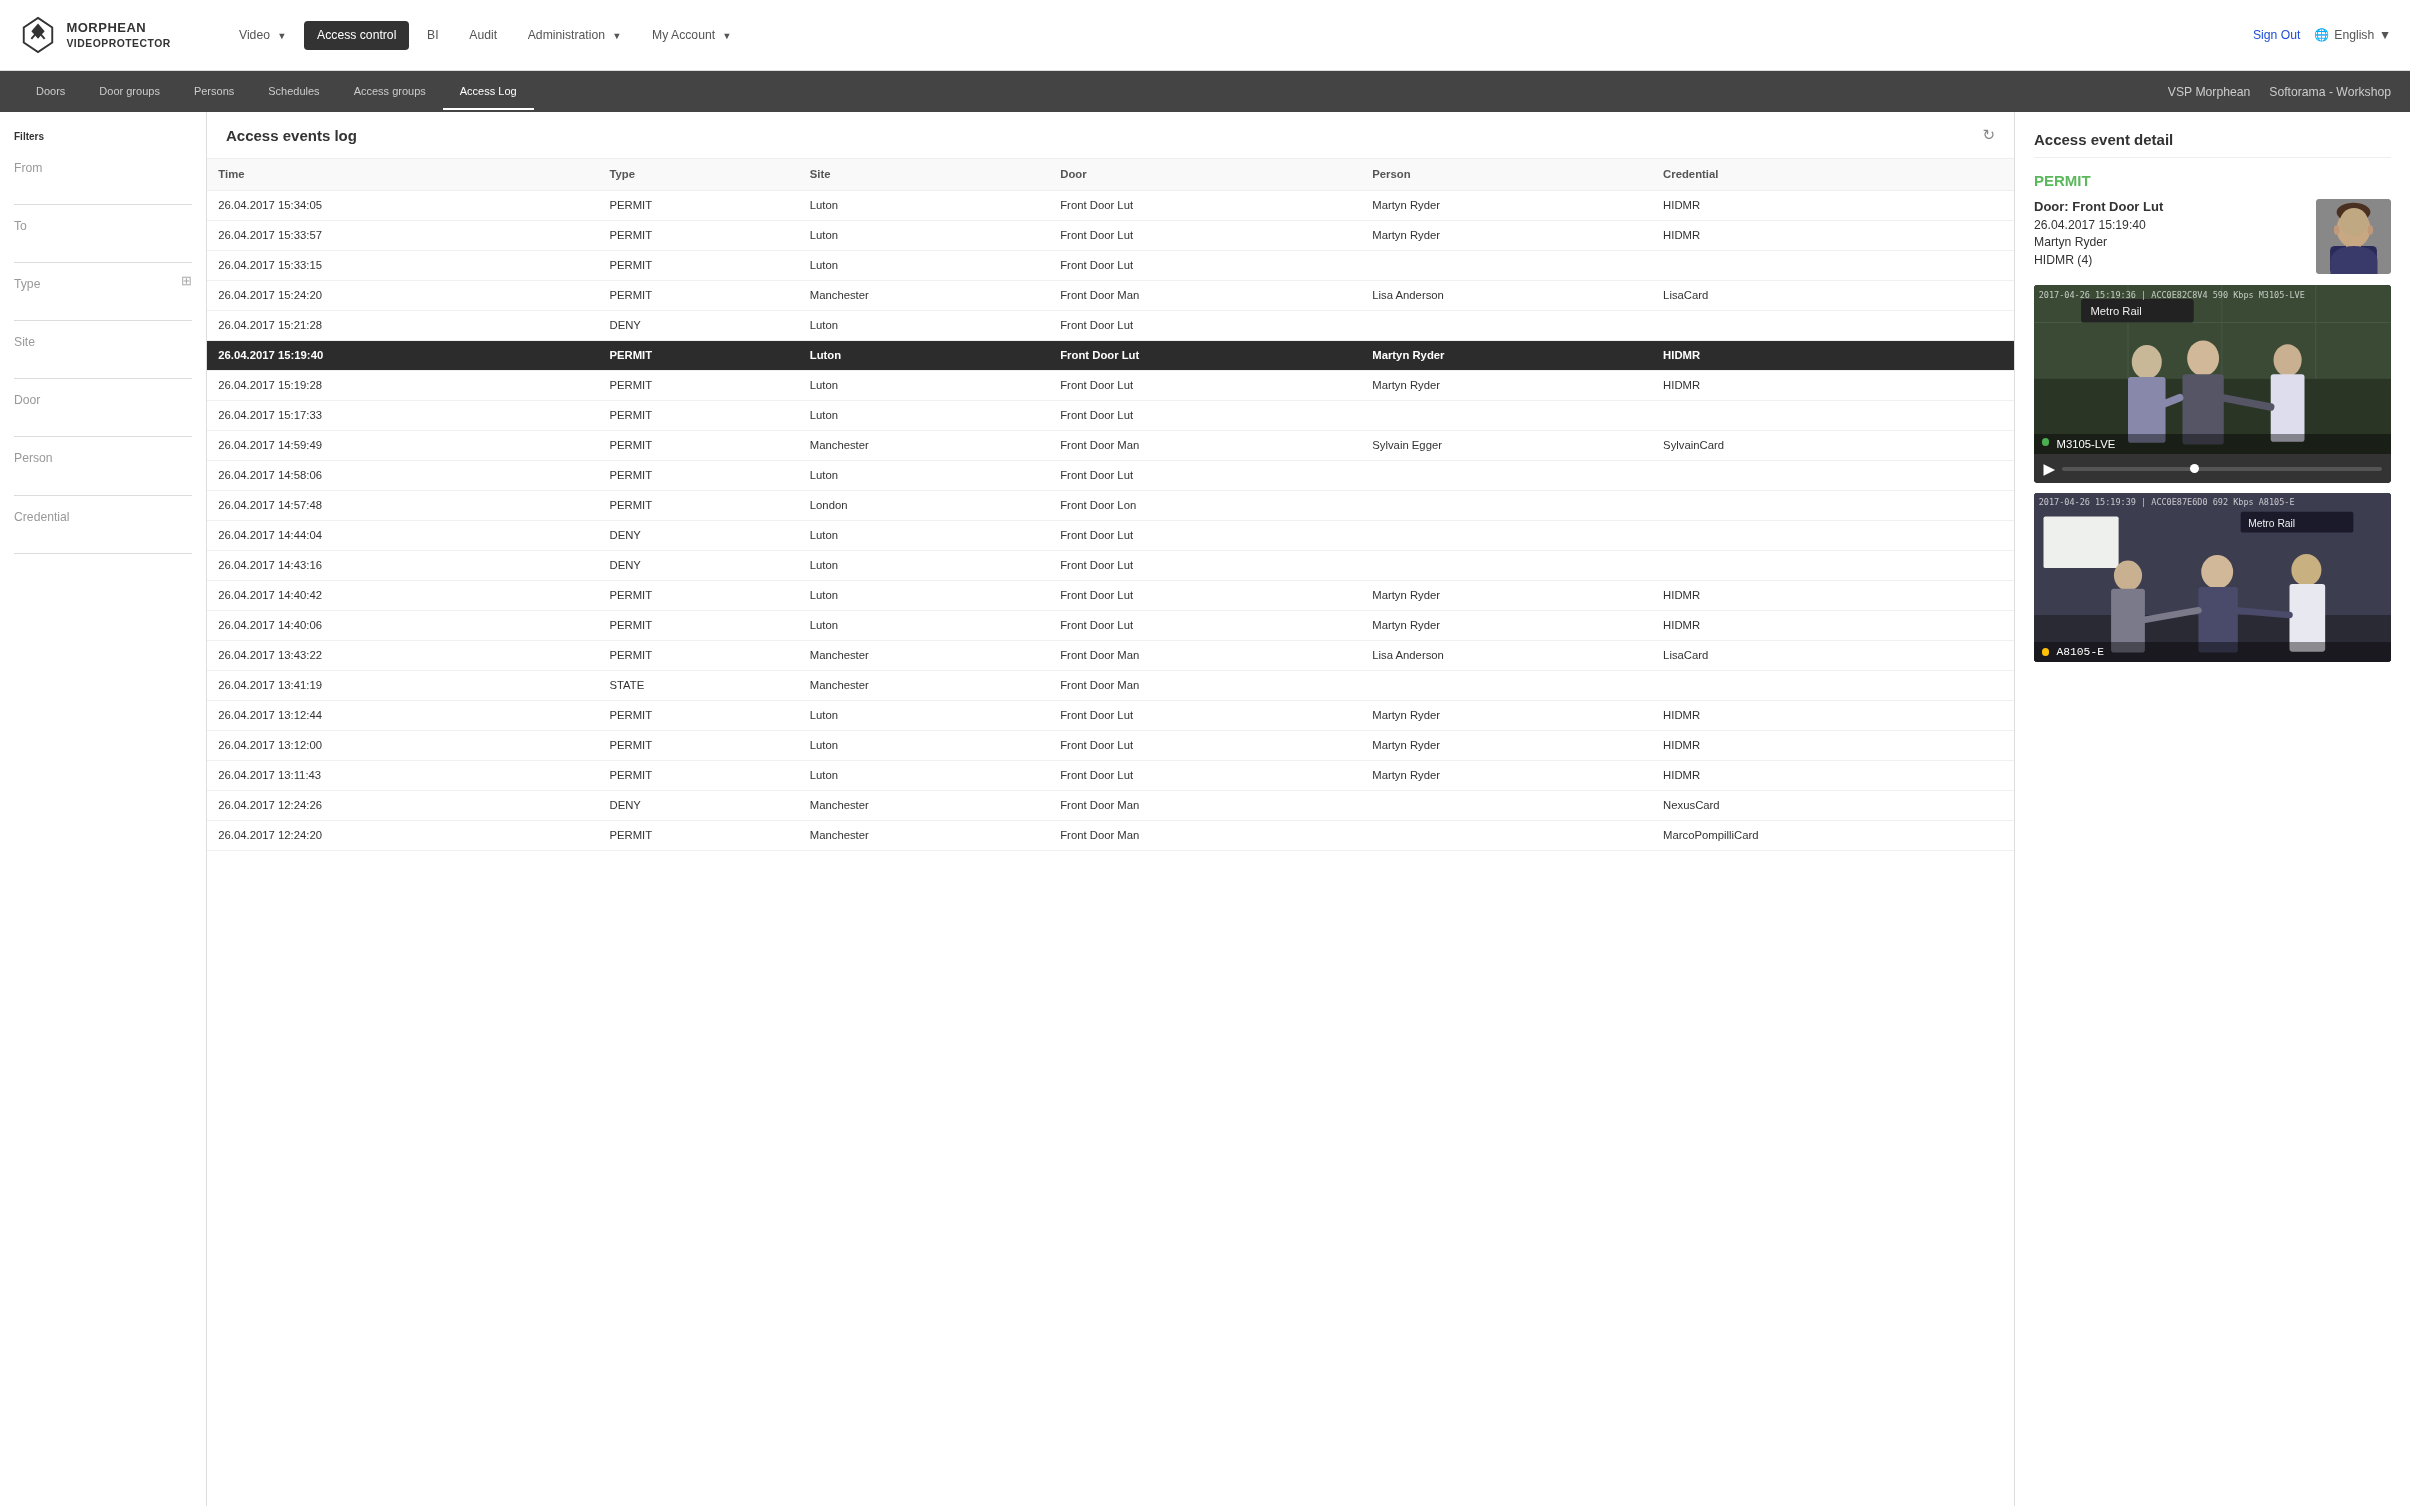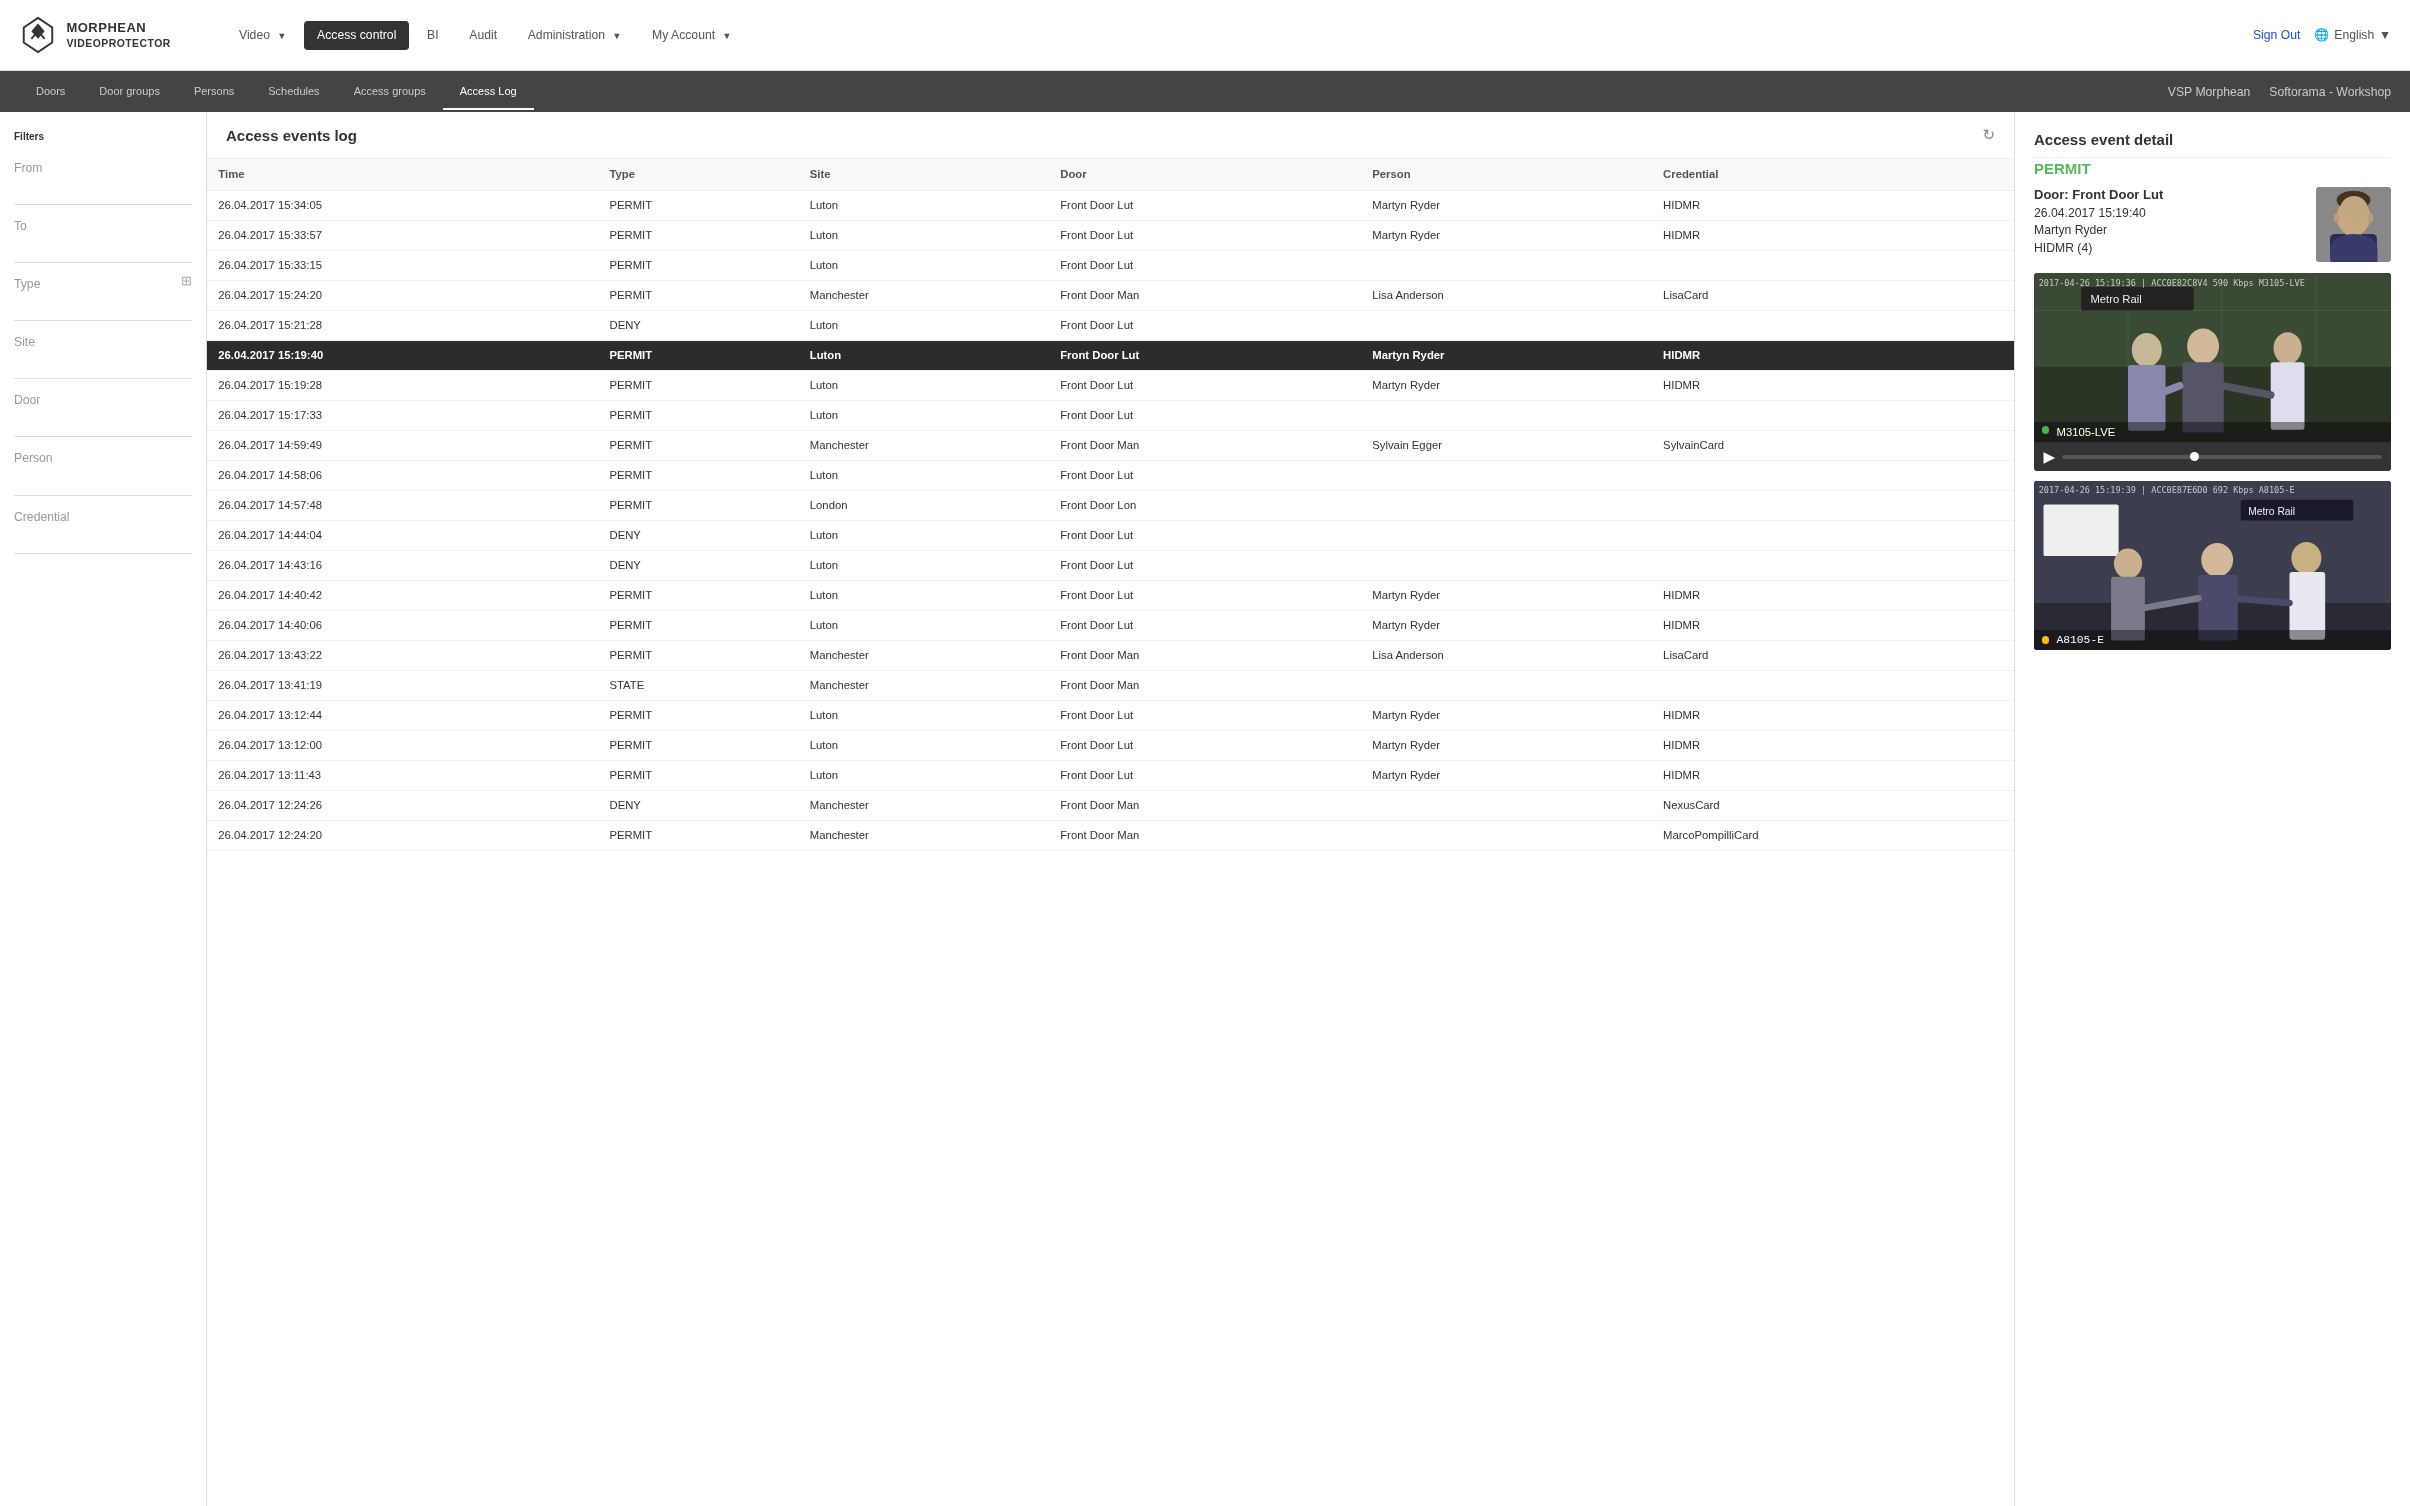--- a/index.html
+++ b/index.html
@@ -215,21 +215,21 @@
       width: 395px;
       min-width: 395px;
       background: #fff;
       overflow-y: auto;
       padding: 19px;
     }
     .detail-title {
       font-size: 15px;
       font-weight: bold;
       color: #333;
-      margin-bottom: 2px;
+      margin-bottom: 14px;
       border-bottom: 0.9px solid #eee;
       padding-bottom: 9.4px;
     }
     .detail-permit {
       color: #5cb85c;
       font-size: 15px;
       font-weight: bold;
       margin-bottom: 9.4px;
     }
     .detail-person-row {

